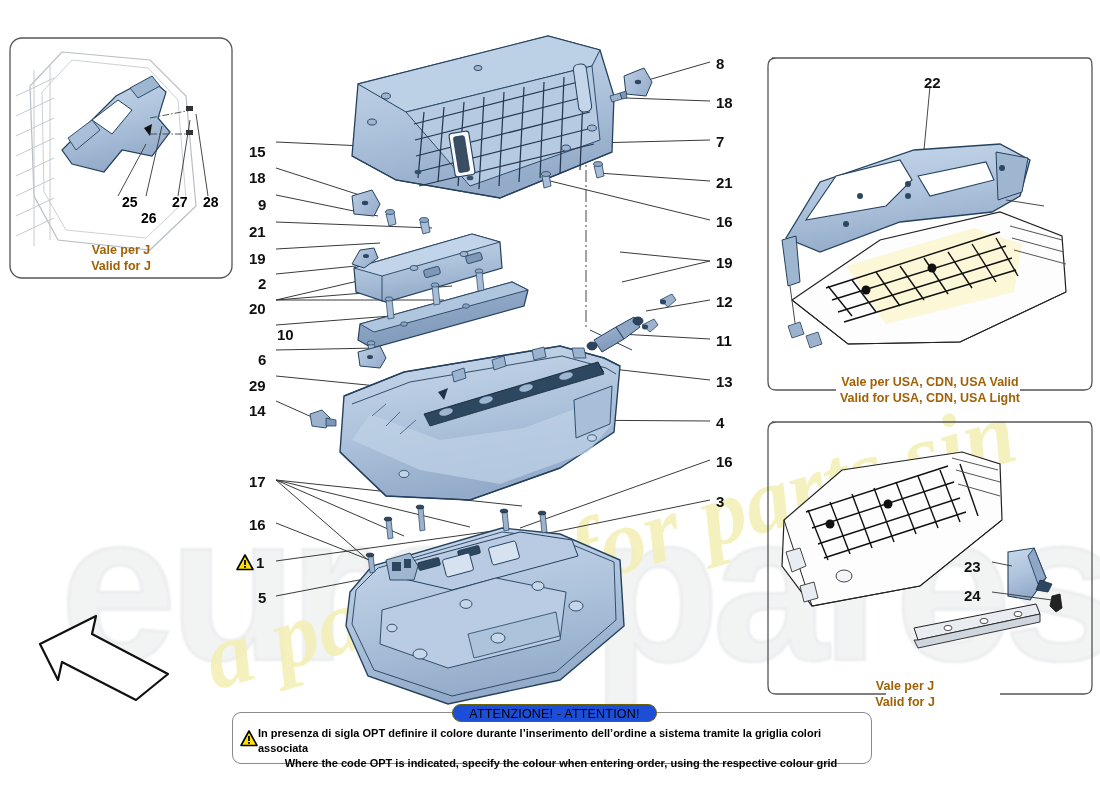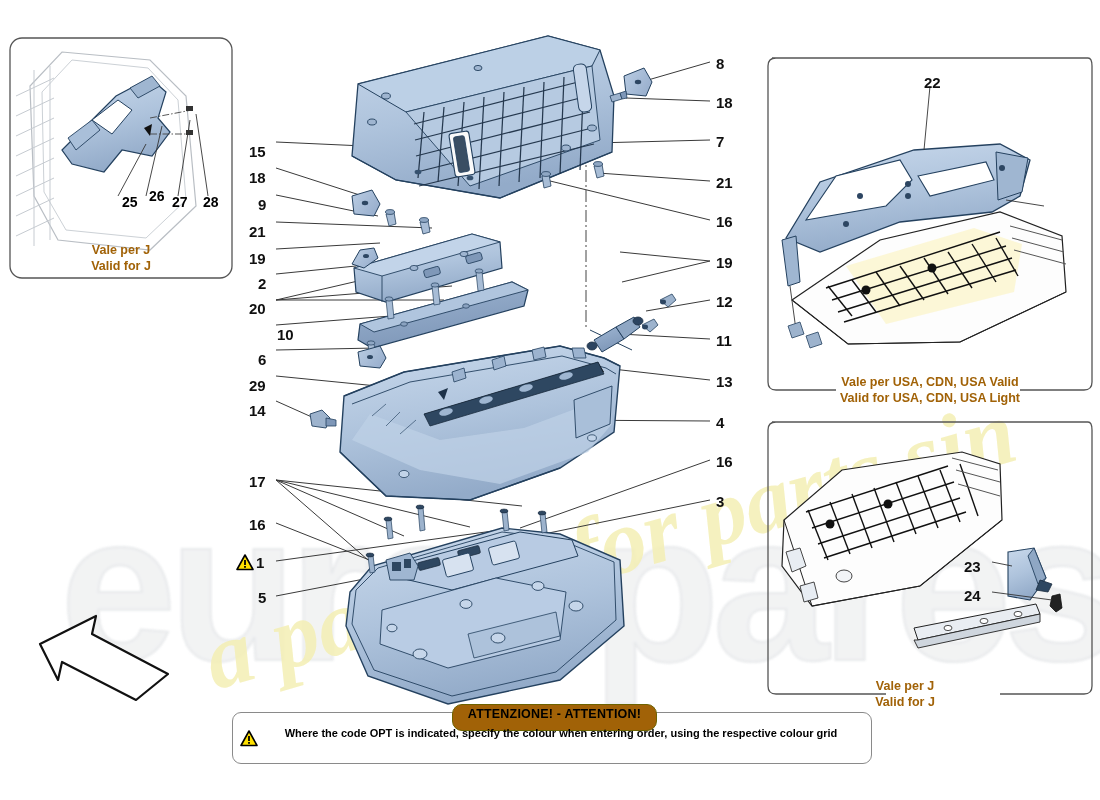--- a/index.html
+++ b/index.html
@@ -21,23 +21,23 @@
   .inset-num{
     position:absolute;font-weight:bold;font-size:14px;color:#000;
   }
   
   #warnbox{
     position:absolute;left:232px;top:712px;width:640px;height:52px;
     border:1.4px solid #8a8a8a;border-radius:9px;background:#fff;
     box-sizing:border-box;
   }
   #warnpill{
-    position:absolute;left:452px;top:704px;width:205px;height:27px;
-    background:#a16207;border:1.3px solid #6e6300;border-radius:10px;
-    text-align:center;font-weight:bold;font-size:12.5px;color:#000;
+    position:absolute;left:452px;top:704px;width:205px;height:18px;
+    background:#1d4ed8;border:1.3px solid #6e6300;border-radius:10px;
+    text-align:center;font-weight:normal;font-size:12.5px;color:#000;
     line-height:18px;letter-spacing:.2px;box-sizing:border-box;
   }
   #warntext{
     position:absolute;left:258px;top:726px;width:606px;
     font-size:11px;font-weight:bold;color:#000;line-height:1.35;
     text-align:center;
   }
   #warntext .l1{display:block;text-align:left;}
   #warntext .l2{display:block;text-align:center;}
   .tri{position:absolute;}
@@ -526,21 +526,21 @@
 
       <g stroke="#333" stroke-width=".9" fill="none">
         <path d="M992 562 L1012 566"></path>
         <path d="M992 592 L1052 600"></path>
       </g>
     </g>
 
   </svg>
 
   <div class="inset-num" style="left:112px;top:194px;margin-left:10px;">25</div>
-  <div class="inset-num" style="left:141px;top:188px;margin-left:8px;">26</div>
+  <div class="inset-num" style="left:141px;top:210px;">26</div>
   <div class="inset-num" style="left:172px;top:194px;">27</div>
   <div class="inset-num" style="left:203px;top:194px;">28</div>
 
   <div class="panel-caption" style="left:46px;top:242px;width:150px;">
     <span>Vale per J</span><br>
     <span>Valid for J</span>
   </div>
 
   <div class="callout" style="left:249px;top:143px;">15</div>
   <div class="callout" style="left:249px;top:169px;">18</div>
@@ -592,16 +592,17 @@
   </div>
 
   <div id="warnbox"></div>
   <div id="warnpill">ATTENZIONE! - ATTENTION!</div>
   <svg class="tri" style="left:240px;top:730px;width:18px;height:17px;" viewBox="0 0 18 17">
     <path d="M9 1 L17 15.5 L1 15.5 Z" fill="#FFE000" stroke="#000" stroke-width="1.6" stroke-linejoin="round"></path>
     <rect x="8.1" y="6" width="1.8" height="5" fill="#000"></rect>
     <rect x="8.1" y="12" width="1.8" height="1.8" fill="#000"></rect>
   </svg>
   <div id="warntext">
+    <span class="l1">In presenza di sigla OPT definire il colore durante l’inserimento dell’ordine a sistema tramite la griglia colori associata</span>
     <span class="l2">Where the code OPT is indicated, specify the colour when entering order, using the respective colour grid</span>
   </div>
 
 </div>
 
 </body></html>

